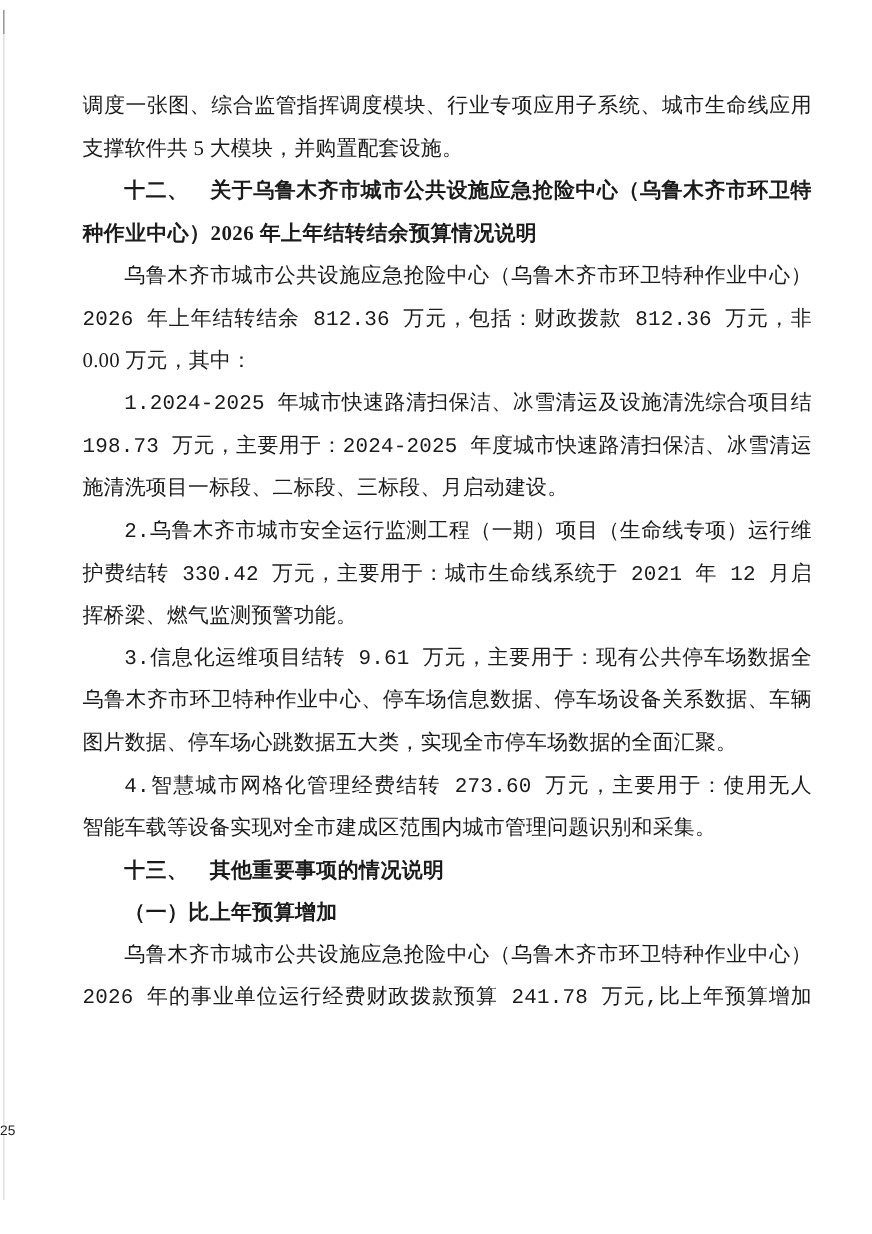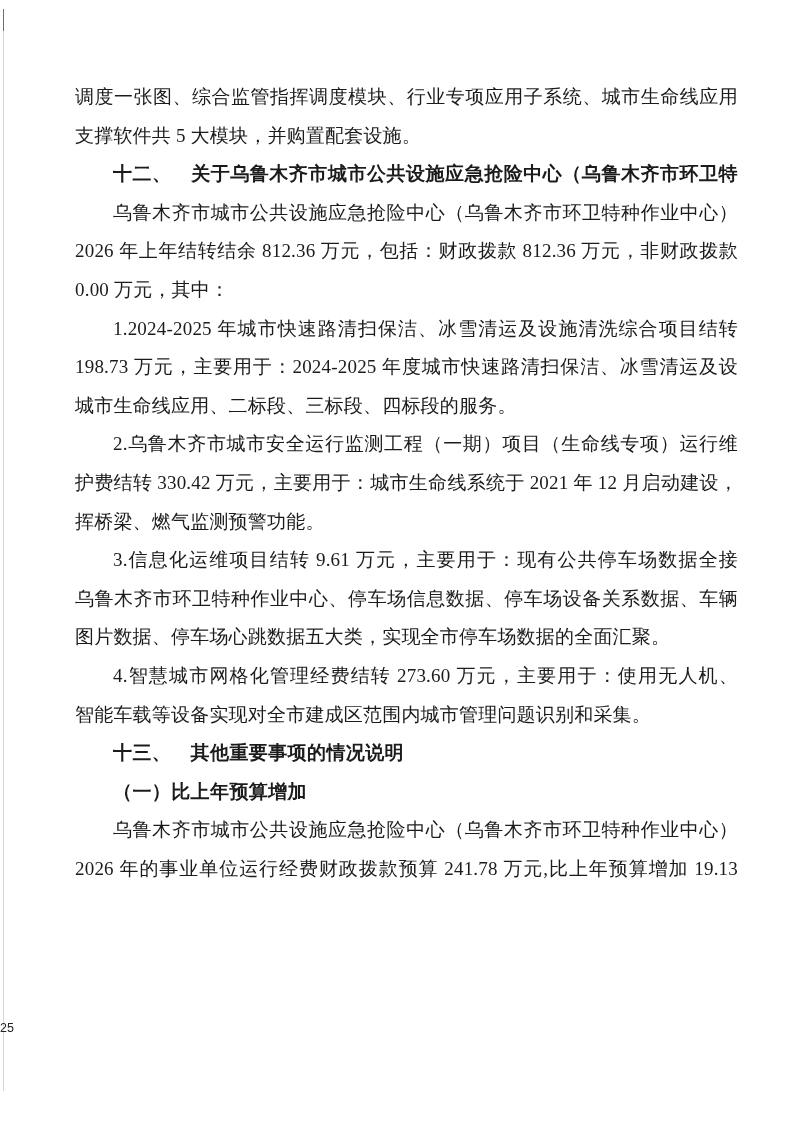--- a/index.html
+++ b/index.html
@@ -42,20 +42,21 @@
     height: 38.6px;
     text-align: left;
     overflow: hidden;
     white-space: nowrap;
     letter-spacing: 0.2px;
   }
   .ln.jfull {
     white-space: normal;
     text-align: justify;
     text-align-last: justify;
+    font-family: Liberation Mono, monospace;
   }
   .ln.indent { text-indent: 2em; }
   .ln.bold { font-weight: bold; letter-spacing: 0.4px; }
   .page-number {
     position: absolute;
     left: 0;
     right: 0;
     top: 1021px;
     height: 20px;
     text-align: left;
@@ -69,26 +70,27 @@
 
 <div class="page">
 
   <div class="scan-line top"></div>
   <div class="scan-line long"></div>
 
   <div class="textcol">
     <div class="ln jfull">调度一张图、综合监管指挥调度模块、行业专项应用子系统、城市生命线应用</div>
     <div class="ln">支撑软件共 5 大模块，并购置配套设施。</div>
     <div class="ln jfull indent bold">十二、　关于乌鲁木齐市城市公共设施应急抢险中心（乌鲁木齐市环卫特</div>
+    <div class="ln bold">种作业中心）2026 年上年结转结余预算情况说明</div>
     <div class="ln jfull indent">乌鲁木齐市城市公共设施应急抢险中心（乌鲁木齐市环卫特种作业中心）</div>
     <div class="ln jfull">2026 年上年结转结余 812.36 万元，包括：财政拨款 812.36 万元，非财政拨款</div>
     <div class="ln">0.00 万元，其中：</div>
     <div class="ln jfull indent">1.2024-2025 年城市快速路清扫保洁、冰雪清运及设施清洗综合项目结转</div>
     <div class="ln jfull">198.73 万元，主要用于：2024-2025 年度城市快速路清扫保洁、冰雪清运及设</div>
-    <div class="ln">城市生命线应用、二标段、三标段、四标段的服务。</div>
+    <div class="ln">施清洗项目一标段、二标段、三标段、月启动建设。</div>
     <div class="ln jfull indent">2.乌鲁木齐市城市安全运行监测工程（一期）项目（生命线专项）运行维</div>
     <div class="ln jfull">护费结转 330.42 万元，主要用于：城市生命线系统于 2021 年 12 月启动建设，</div>
     <div class="ln">挥桥梁、燃气监测预警功能。</div>
     <div class="ln jfull indent">3.信息化运维项目结转 9.61 万元，主要用于：现有公共停车场数据全接</div>
     <div class="ln jfull">乌鲁木齐市环卫特种作业中心、停车场信息数据、停车场设备关系数据、车辆</div>
     <div class="ln">图片数据、停车场心跳数据五大类，实现全市停车场数据的全面汇聚。</div>
     <div class="ln jfull indent">4.智慧城市网格化管理经费结转 273.60 万元，主要用于：使用无人机、</div>
     <div class="ln">智能车载等设备实现对全市建成区范围内城市管理问题识别和采集。</div>
     <div class="ln indent bold">十三、　其他重要事项的情况说明</div>
     <div class="ln indent bold">（一）比上年预算增加</div>

